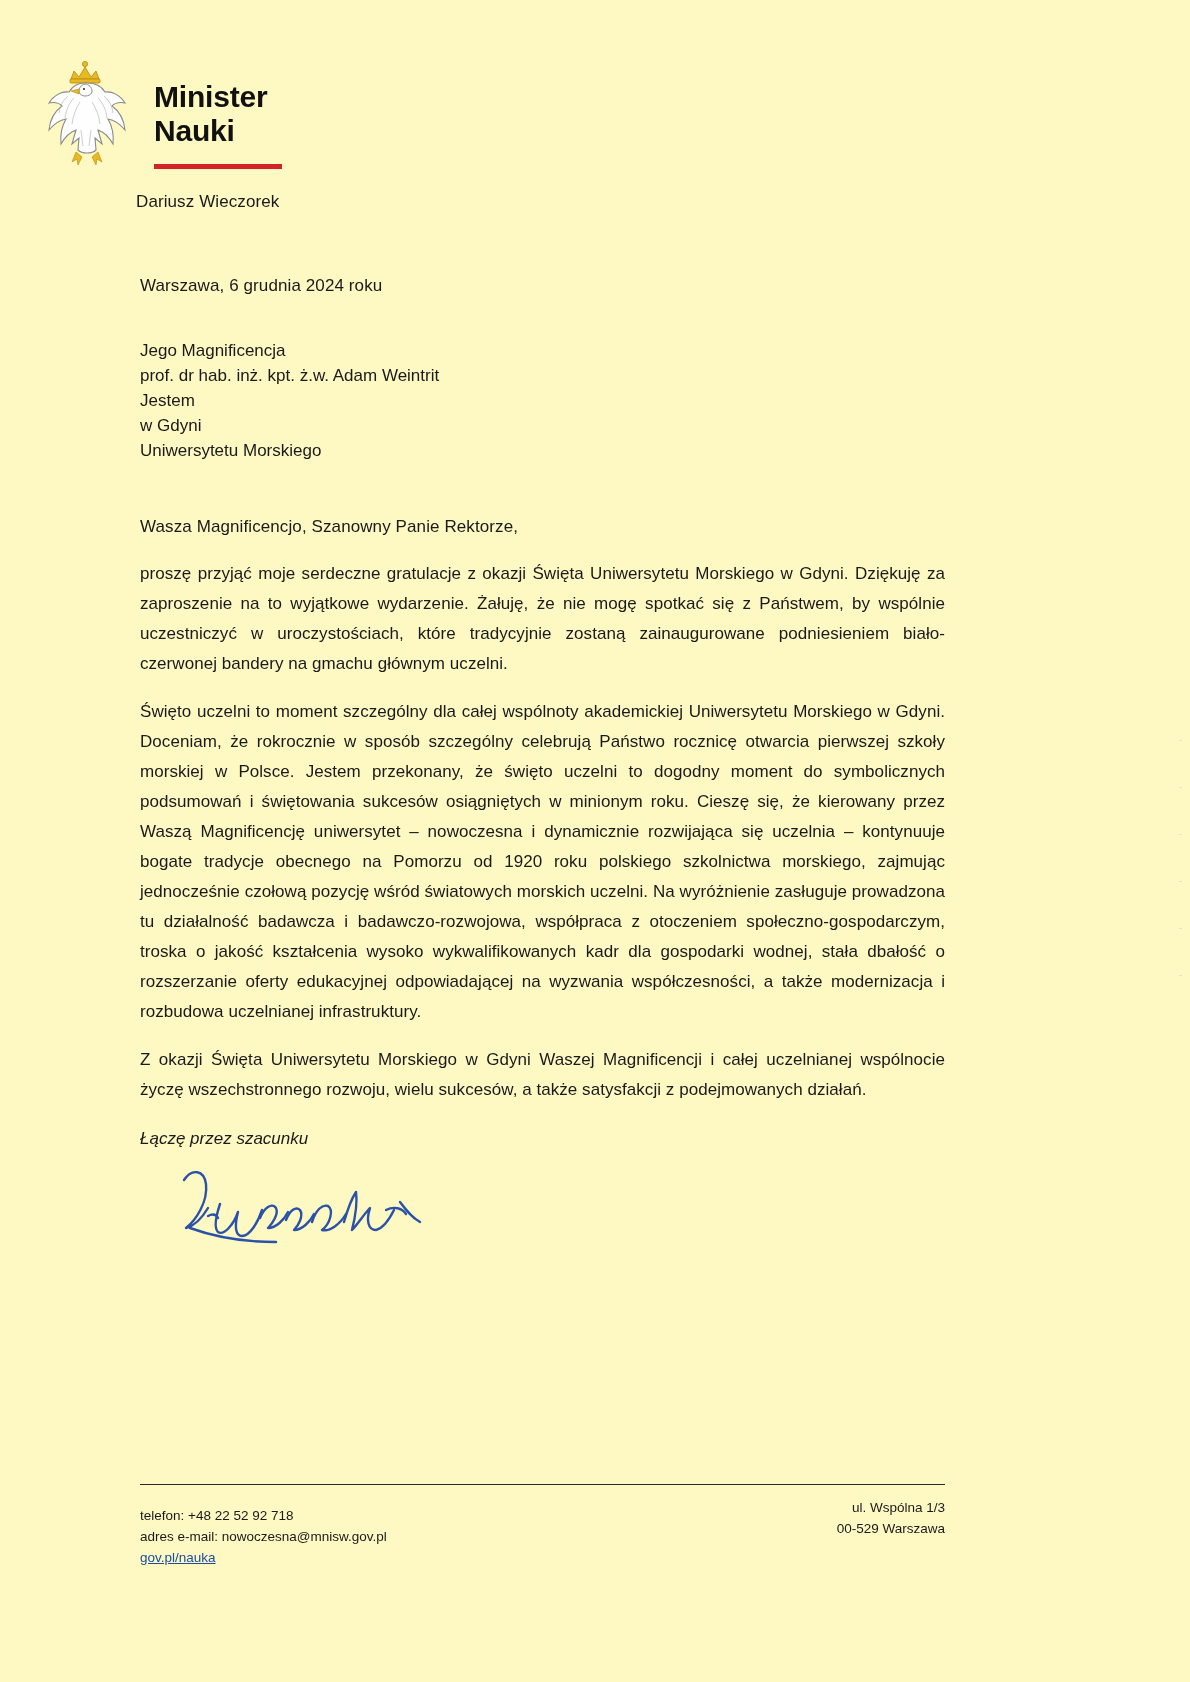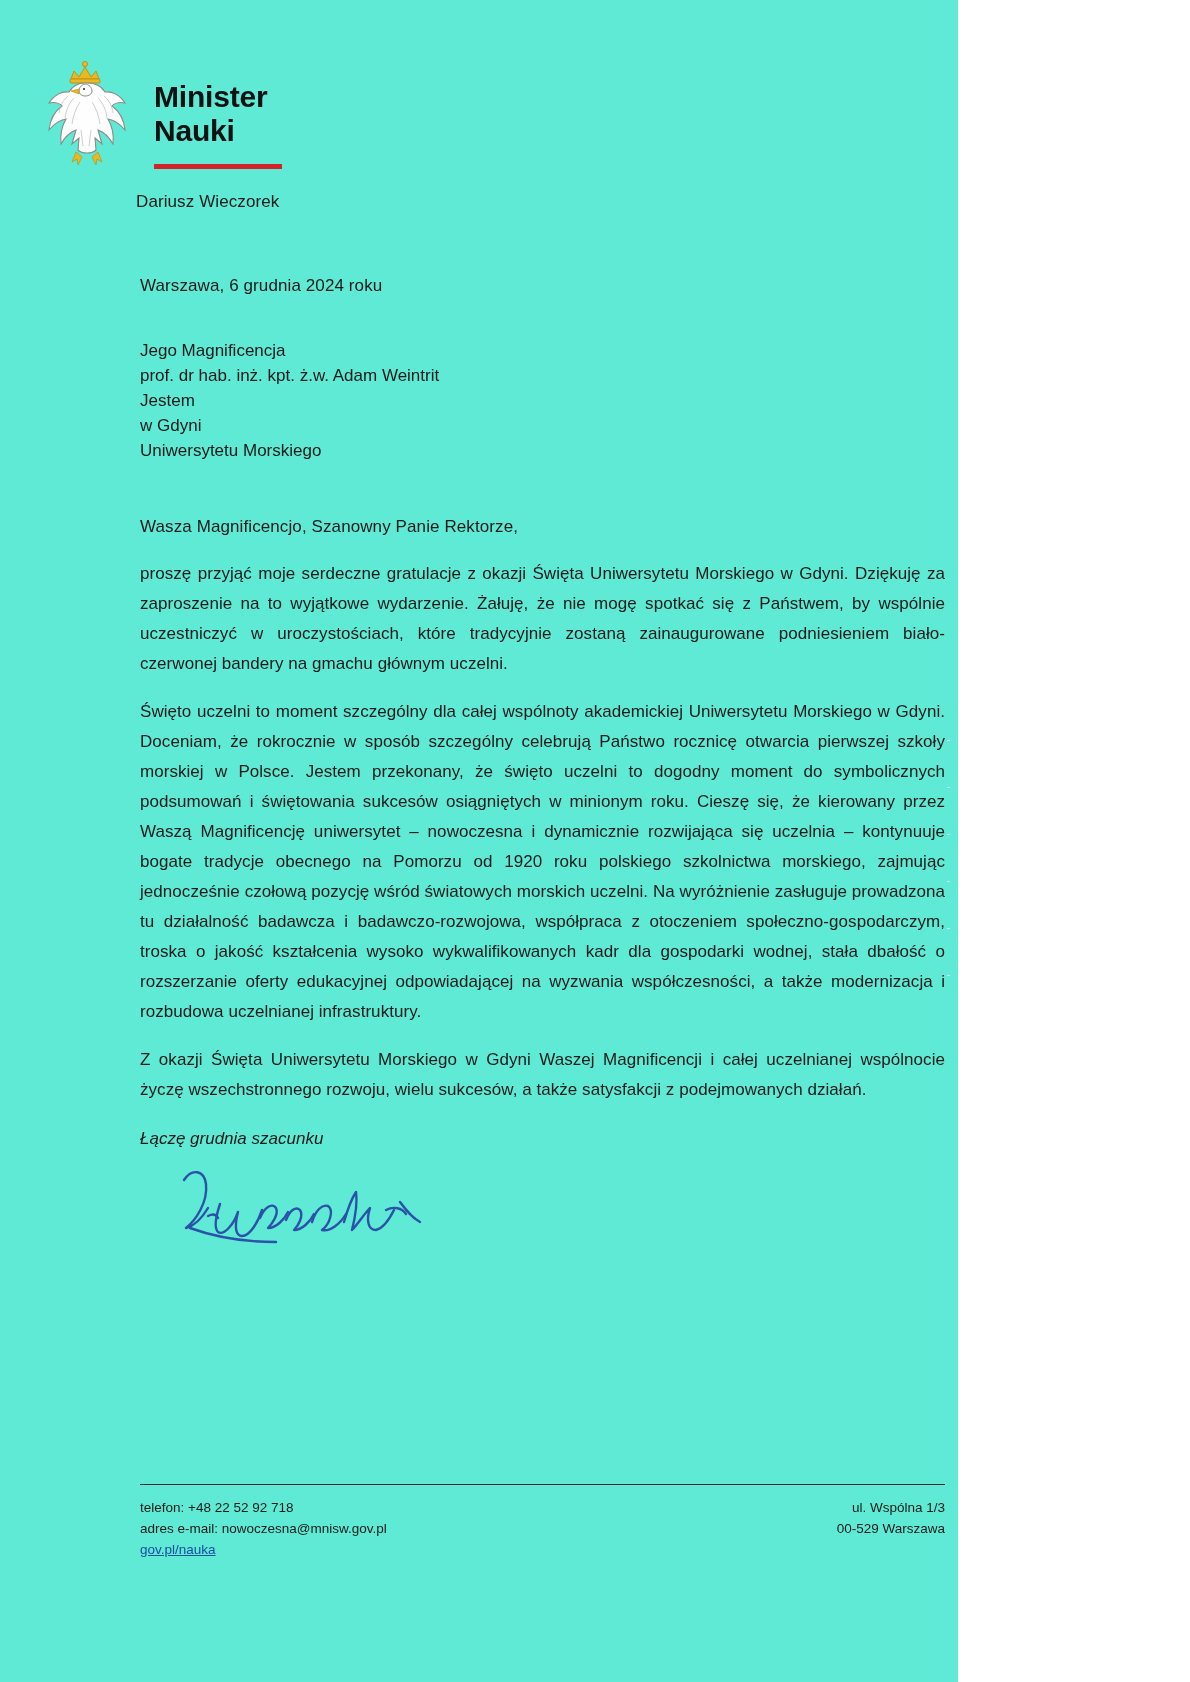--- a/index.html
+++ b/index.html
@@ -10,23 +10,23 @@
   body {
     width: 1190px;
     height: 1682px;
     font-family: "Liberation Sans", sans-serif;
     color: #1a1a1a;
     position: relative;
     overflow: hidden;
   }
   .page {
     position: relative;
-    width: 958px;
+    width: 1190px;
     height: 1682px;
-    background: #5eead4;
+    background: #fef9c3;
   }
 
   
   .header {
     position: absolute;
     top: 58px;
     left: 38px;
     width: 320px;
     display: flex;
     align-items: flex-start;
@@ -125,21 +125,21 @@
   .footer {
     position: absolute;
     left: 140px;
     top: 1497px;
     width: 805px;
     display: flex;
     justify-content: space-between;
     font-size: 13.5px;
     line-height: 21px;
   }
-  .footer-left { text-align: left; }
+  .footer-left { text-align: left; margin-top: 8px; }
   .footer-right { text-align: right; }
   .footer-link {
     color: #1b4ea0;
     text-decoration: underline;
   }
   .edge-marks {
     position: absolute;
     right: 8px;
     top: 740px;
     width: 3px;
@@ -229,21 +229,21 @@
       <div>w Gdyni</div>
       <div>Uniwersytetu Morskiego</div>
     </div>
 
     <div class="salutation">Wasza Magnificencjo, Szanowny Panie Rektorze,</div>
 
     <p class="para">proszę przyjąć moje serdeczne gratulacje z okazji Święta Uniwersytetu Morskiego w Gdyni. Dziękuję za zaproszenie na to wyjątkowe wydarzenie. Żałuję, że nie mogę spotkać się z Państwem, by wspólnie uczestniczyć w uroczystościach, które tradycyjnie zostaną zainaugurowane podniesieniem biało-czerwonej bandery na gmachu głównym uczelni.</p>
     <p class="para">Święto uczelni to moment szczególny dla całej wspólnoty akademickiej Uniwersytetu Morskiego w Gdyni. Doceniam, że rokrocznie w sposób szczególny celebrują Państwo rocznicę otwarcia pierwszej szkoły morskiej w Polsce. Jestem przekonany, że święto uczelni to dogodny moment do symbolicznych podsumowań i świętowania sukcesów osiągniętych w minionym roku. Cieszę się, że kierowany przez Waszą Magnificencję uniwersytet – nowoczesna i dynamicznie rozwijająca się uczelnia – kontynuuje bogate tradycje obecnego na Pomorzu od 1920 roku polskiego szkolnictwa morskiego, zajmując jednocześnie czołową pozycję wśród światowych morskich uczelni. Na wyróżnienie zasługuje prowadzona tu działalność badawcza i badawczo-rozwojowa, współpraca z otoczeniem społeczno-gospodarczym, troska o jakość kształcenia wysoko wykwalifikowanych kadr dla gospodarki wodnej, stała dbałość o rozszerzanie oferty edukacyjnej odpowiadającej na wyzwania współczesności, a także modernizacja i rozbudowa uczelnianej infrastruktury.</p>
     <p class="para">Z okazji Święta Uniwersytetu Morskiego w Gdyni Waszej Magnificencji i całej uczelnianej wspólnocie życzę wszechstronnego rozwoju, wielu sukcesów, a także satysfakcji z podejmowanych działań.</p>
 
-    <div class="closing">Łączę grudnia szacunku</div>
+    <div class="closing">Łączę przez szacunku</div>
   </div>
 
   <div class="signature">
     <svg width="260" height="110" viewBox="0 0 260 110" xmlns="http://www.w3.org/2000/svg">
       <g fill="none" stroke="#2b52a8" stroke-width="2.4" stroke-linecap="round" stroke-linejoin="round">
         <path d="M12 22 C20 10 32 12 34 26 C36 44 24 62 14 70 C22 68 30 60 36 50"></path>
         <path d="M36 58 C40 56 44 56 46 60"></path>
         <path d="M48 46 C44 58 42 70 46 74 C52 78 62 66 66 54 C62 70 64 78 70 78 C78 78 86 64 90 52"></path>
         <path d="M88 60 C92 50 100 44 104 50 C107 56 100 66 96 70 C104 70 112 62 116 54"></path>
         <path d="M114 62 C118 52 124 48 128 52 C132 58 126 68 122 72 C130 72 138 64 142 56"></path>

